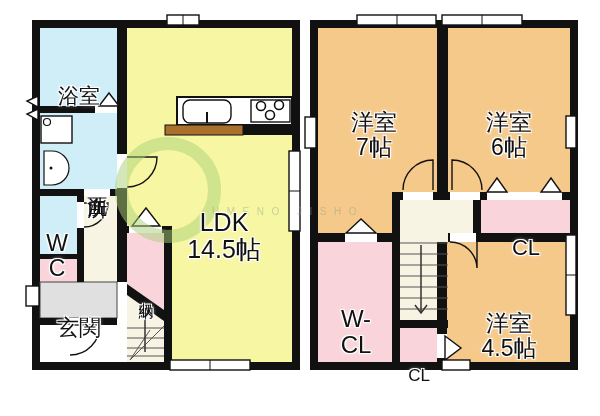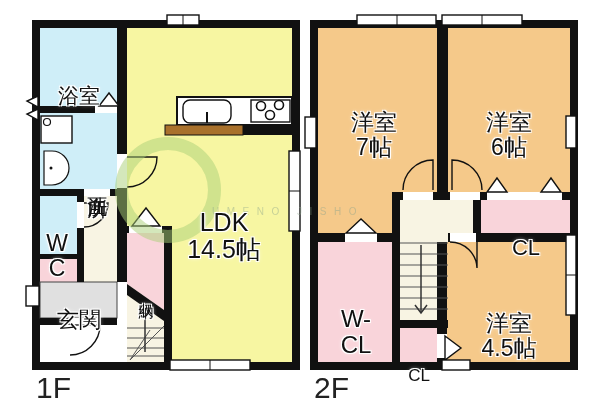--- a/index.html
+++ b/index.html
@@ -188,31 +188,29 @@
   </g>
 </svg>
 
   <div class="wm" id="wm-ring"></div>
   <div class="wm" id="wm-roman">UMENO JISHO</div>
 
   <div class="lbl ctr" style="left:79px;top:64px;font-size:21px;">浴室</div>
   <div class="lbl ctr vert" style="left:97px;top:150px;font-size:20px;">洗面所</div>
   <div class="lbl ctr" style="left:57px;top:224px;font-size:23px;">W
 C</div>
-  <div class="lbl ctr" style="left:79px;top:288px;font-size:22px;">玄関</div>
+  <div class="lbl ctr" style="left:79px;top:296px;font-size:22px;">玄関</div>
   <div class="lbl ctr vert" style="left:146px;top:260px;font-size:15px;">収納</div>
   <div class="lbl ctr" style="left:224px;top:204px;font-size:25px;">LDK
 14.5帖</div>
 
   <div class="lbl ctr" style="left:374px;top:103px;font-size:23px;">洋室
 7帖</div>
   <div class="lbl ctr" style="left:509px;top:103px;font-size:23px;">洋室
 6帖</div>
   <div class="lbl ctr" style="left:526px;top:216px;font-size:22px;">CL</div>
   <div class="lbl ctr" style="left:356px;top:300px;font-size:24px;">W-
 CL</div>
   <div class="lbl ctr" style="left:419px;top:344px;font-size:17px;">CL</div>
   <div class="lbl ctr" style="left:509px;top:304px;font-size:23px;">洋室
 4.5帖</div>
 
-  <div class="lbl floor-tag" style="left:36px;top:372px;font-size:30px;">1F</div>
-  <div class="lbl floor-tag" style="left:314px;top:372px;font-size:30px;">2F</div>
 </div>
 
 </body></html>

